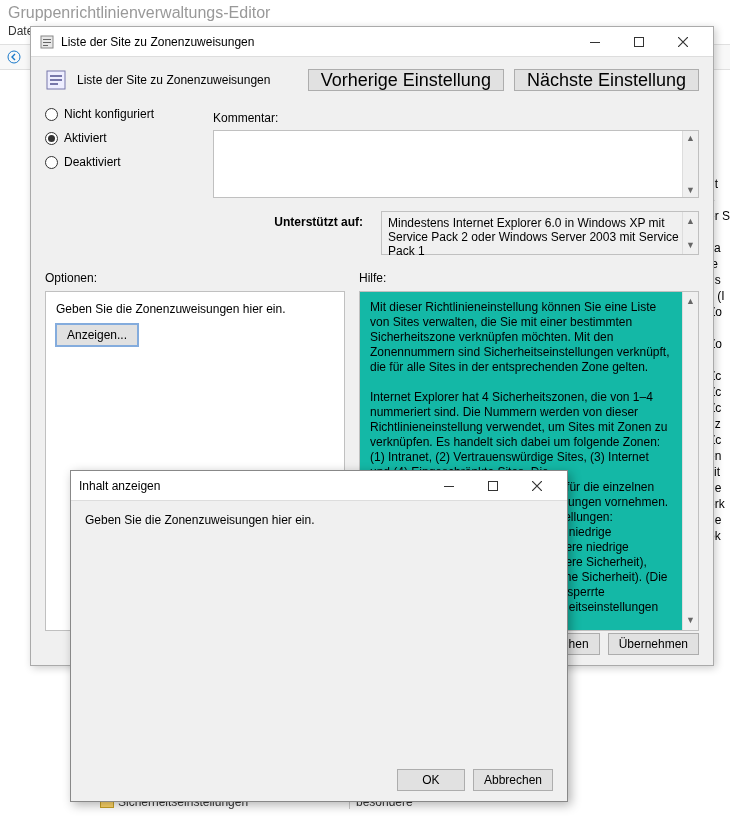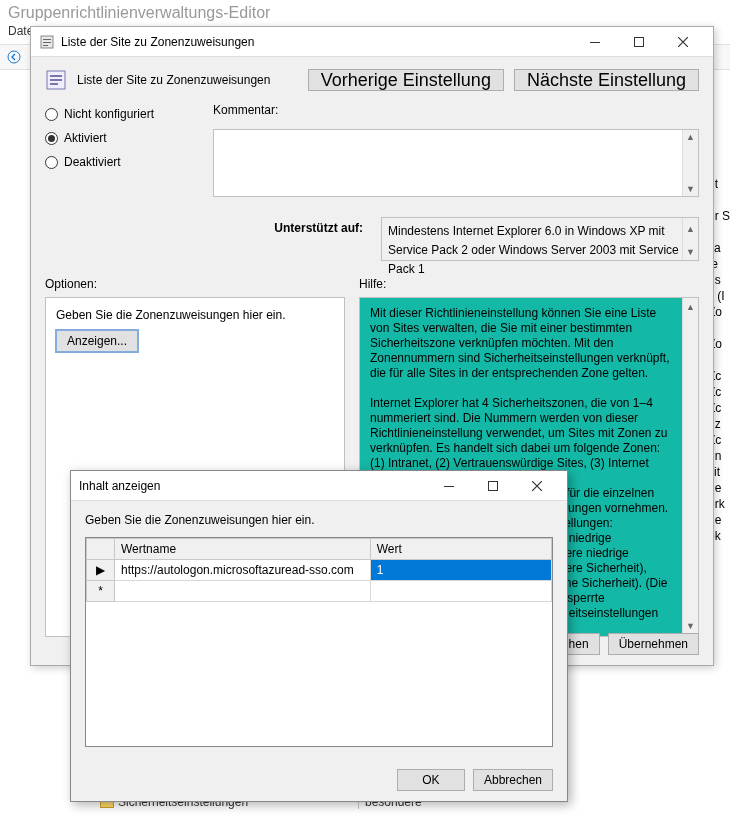--- a/index.html
+++ b/index.html
@@ -28,28 +28,28 @@
   .hdr-row .policy-title { font-size: 12px; flex:1; }
   .navbtn { height: 22px; padding: 0 12px; background:#e1e1e1; border:1px solid #adadad; font-size:18px; display:inline-flex; align-items:center; }
 
   .state-row { display:flex; gap: 18px; margin-top: 4px; justify-content: center; }
   .radios { width: 150px; display:flex; flex-direction:column; gap: 10px; padding-top:4px; }
   .radio { display:flex; align-items:center; gap:6px; }
   .radio .circle { width:13px; height:13px; border:1px solid #333; border-radius:50%; display:flex; align-items:center; justify-content:center; background:#fff;}
   .radio .dot { width:7px; height:7px; border-radius:50%; background:#333; display:none;}
   .radio.checked .dot { display:block; }
 
-  .comment-col { flex:1; display:flex; flex-direction:column; gap:12px; }
+  .comment-col { flex:1; display:flex; flex-direction:column; gap:5px;margin-top:8px; }
   .lbl { font-size:12px; }
   .txtarea { border:1px solid #c0c0c0; background:#fff; height:68px; position:relative; }
   .vscroll { position:absolute; right:0; top:0; bottom:0; width:16px; background:#f0f0f0; border-left:1px solid #ddd; display:flex; flex-direction:column; justify-content:space-between; align-items:center;}
   .vscroll .arr { font-size:9px; color:#666; padding:2px 0;}
   .supported-row { display:flex; gap:18px; margin-top:8px; }
   .supported-row .slabel { width:150px; text-align:right; padding-top:4px;font-weight:bold;}
-  .supported-box { flex:1; border:1px solid #c0c0c0; background:#f0f0f0; height:44px; padding:4px 6px; font-size:12px; line-height:19px; position:relative; color:#000;}
+  .supported-box { flex:1; border:1px solid #c0c0c0; background:#f0f0f0; height:44px; padding:4px 6px; font-size:12px; line-height:14px; position:relative; color:#000;}
 
   .lower { display:flex; gap:14px; margin-top:16px; height: 360px; }
   .opt-col { width: 300px; display:flex; flex-direction:column; }
   .help-col { flex:1; display:flex; flex-direction:column; }
   .panel-label { margin-bottom:6px; }
   .opt-box { flex:1; border:1px solid #c0c0c0; background:#fff; padding:10px; position:relative;}
   .help-box { flex:1; border:1px solid #c0c0c0; background:#14b8a6; padding:8px 10px; font-size:12px; line-height:15px; position:relative; overflow:hidden;}
   .help-box .vscroll { background:#f0f0f0; }
 
   .button { height:22px; padding:0 10px; border:1px solid #adadad; background:#e1e1e1; font-size:12px; display:inline-flex; align-items:center;}
@@ -68,21 +68,21 @@
   .grid td { border:1px solid #d8d8d8; padding:3px 6px; height:20px;}
   .grid .rowhdr { width:28px; background:#f0f0f0; text-align:center; border:1px solid #c8c8c8;}
   .grid tr.selected td.valname { background:#fff; }
   .grid tr.selected td.valval  { background:#0078d7; color:#fff; }
   .grid-footer { position:absolute; right:14px; bottom:10px; display:flex; gap:8px;}
 
   
   .treebits { position:absolute; left:100px; top:795px; font-size:12px; color:#333; display:flex; flex-direction:column; gap:2px;}
   .treebits .row { display:flex; align-items:center; gap:4px;}
   .folder-ico { width:14px; height:12px; background:#ffd76a; border:1px solid #c9a227; }
-  .right-peek { position:absolute; left:358px; top:795px; font-size:12px; color:#333; border-left:1px solid #ccc; padding-left:6px;}
+  .right-peek { position:absolute; left:349px; top:795px; font-size:12px; color:#333; border-left:1px solid #ccc; padding-left:6px;}
 
   svg { display:block; }
 </style>
 </head>
 <body>
 
 <div class="parent-titlebar">Gruppenrichtlinienverwaltungs-Editor</div>
 <div class="parent-menu">Datei</div>
 <div class="parent-toolbar">
   <div class="back">
@@ -245,43 +245,20 @@
         </svg>
       </div>
     <div class="winbtn">
         <svg width="10" height="10">
           <path d="M0 0 L10 10 M10 0 L0 10" stroke="#333" stroke-width="1.2"></path>
         </svg>
       </div>
   </div>
   <div class="grid-body">
     <div class="grid-instr">Geben Sie die Zonenzuweisungen hier ein.</div>
-    <div class="grid">
-      <table>
-        <thead>
-          <tr>
-            <th class="rowhdr"></th>
-            <th style="width:55%;">Wertname</th>
-            <th>Wert</th>
-          </tr>
-        </thead>
-        <tbody>
-          <tr class="selected">
-            <td class="rowhdr">▶</td>
-            <td class="valname">https://autologon.microsoftazuread-sso.com</td>
-            <td class="valval">1</td>
-          </tr>
-          <tr>
-            <td class="rowhdr">*</td>
-            <td></td>
-            <td></td>
-          </tr>
-        </tbody>
-      </table>
-    </div>
     <div class="grid-footer">
       <span class="button" style="min-width:68px; justify-content:center;">OK</span>
       <span class="button" style="min-width:68px; justify-content:center;">Abbrechen</span>
     </div>
   </div>
 </div>
 
 <div class="treebits">
   <div class="row">
       <span class="folder-ico"></span>

